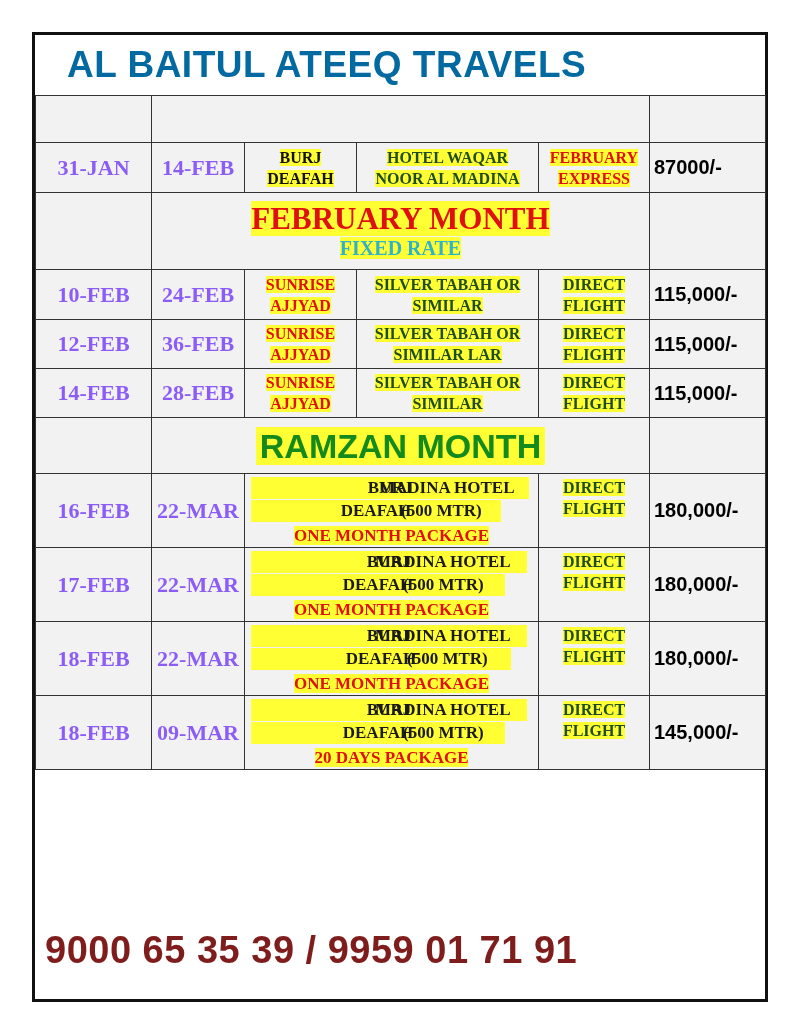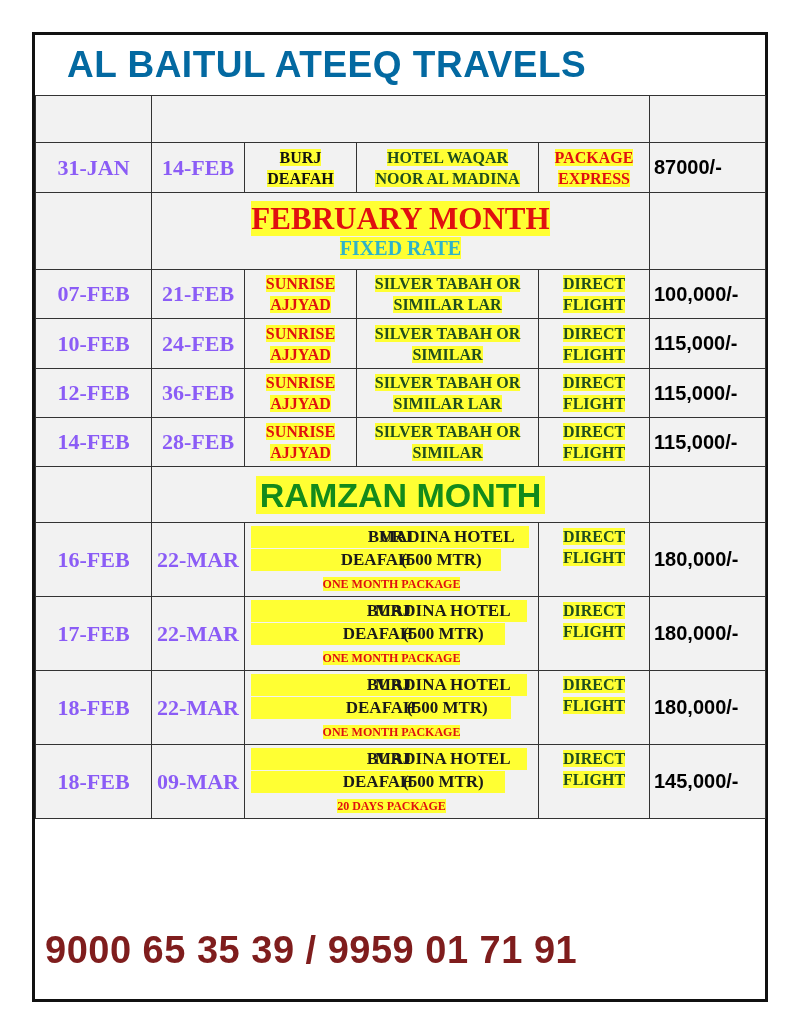--- a/index.html
+++ b/index.html
@@ -15,21 +15,21 @@
   .green { color:#1f4d1f; }
   .dark { color:#111; }
   .tealc { color:#2fb3c8; }
   .cell2 { font-size:16px; line-height:21px; }
   .price { font-family:"Liberation Sans", sans-serif !important; font-size:20px; color:#000; text-align:left !important; padding-left:4px !important; }
   .feb-head { font-family:"Liberation Serif", serif; font-size:31px; color:#e01010; line-height:34px; }
   .fixed { font-size:20px; line-height:24px; }
   .ramzan { font-family:"Liberation Sans", sans-serif; font-size:34px; color:#138a1b; font-weight:bold; line-height:44px; padding:0 4px; }
   .rz-wrap { position:relative; height:72px; }
   .rz-l1, .rz-l2 { position:absolute; font-size:17px; line-height:22px; color:#1a1a1a; }
-  .pkg { position:absolute; left:0; right:0; bottom:1px; text-align:center; font-size:12px; line-height:21px; }
+  .pkg { position:absolute; left:0; right:0; bottom:1px; text-align:center; font-size:17px; line-height:21px; }
   .footer { position:absolute; left:0; top:884px; width:730px; height:80px; }
   .footer span { position:absolute; left:10px; top:10px; font-family:"Liberation Sans", sans-serif; font-weight:bold; font-size:38px; color:#7f1d1d; letter-spacing:0.5px; }
 </style>
 </head>
 <body>
 
 <div class="frame">
   <div class="title">
     <span>AL BAITUL ATEEQ TRAVELS</span>
   </div>
@@ -56,43 +56,35 @@
         <td class="date">14-FEB</td>
         <td class="cell2 dark">
           <span class="hl">BURJ</span><br>
           <span class="hl">DEAFAH</span>
         </td>
         <td class="cell2 green">
           <span class="hl">HOTEL WAQAR</span><br>
           <span class="hl">NOOR AL MADINA</span>
         </td>
         <td class="cell2 red">
-          <span class="hl">PACKAGE</span><br>
+          <span class="hl">FEBRUARY</span><br>
           <span class="hl">EXPRESS</span>
         </td>
         <td class="price">87000/-</td>
       </tr>
 
       <tr style="height:77px">
         <td></td>
         <td colspan="4">
           <div><span class="hl feb-head">FEBRUARY MONTH</span></div>
           <div><span class="hl tealc fixed">FIXED RATE</span></div>
         </td>
         <td></td>
       </tr>
 
-      <tr style="height:49px">
-        <td class="date">07-FEB</td>
-        <td class="date">21-FEB</td>
-        <td class="cell2 red"><span class="hl">SUNRISE</span><br><span class="hl">AJJYAD</span></td>
-        <td class="cell2 green"><span class="hl">SILVER TABAH OR</span><br><span class="hl">SIMILAR LAR</span></td>
-        <td class="cell2 green"><span class="hl">DIRECT</span><br><span class="hl">FLIGHT</span></td>
-        <td class="price">100,000/-</td>
-      </tr>
       <tr style="height:50px">
         <td class="date">10-FEB</td>
         <td class="date">24-FEB</td>
         <td class="cell2 red"><span class="hl">SUNRISE</span><br><span class="hl">AJJYAD</span></td>
         <td class="cell2 green"><span class="hl">SILVER TABAH OR</span><br><span class="hl">SIMILAR</span></td>
         <td class="cell2 green"><span class="hl">DIRECT</span><br><span class="hl">FLIGHT</span></td>
         <td class="price">115,000/-</td>
       </tr>
       <tr style="height:49px">
         <td class="date">12-FEB</td>

